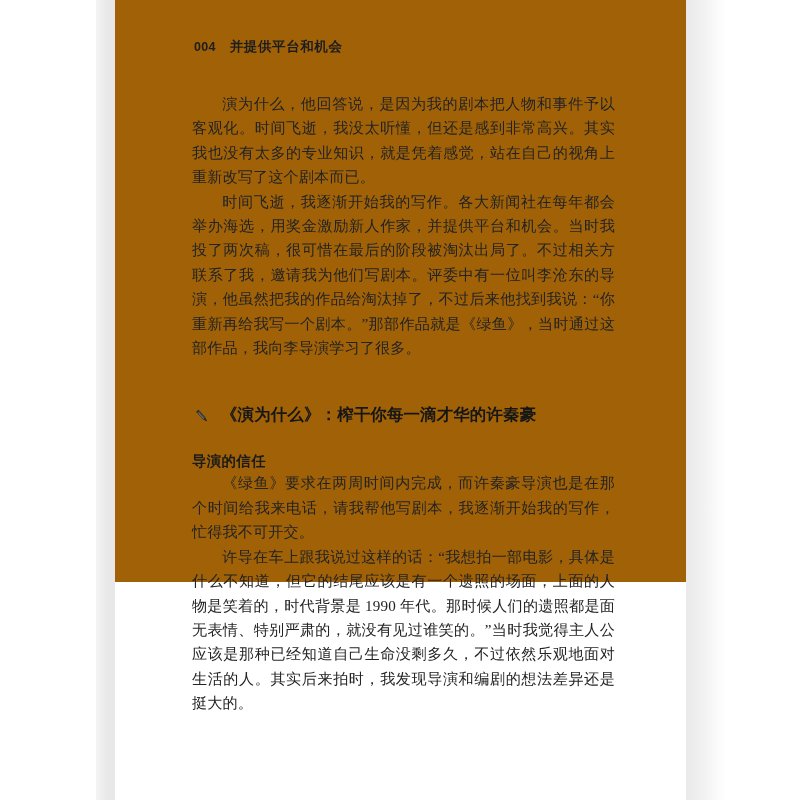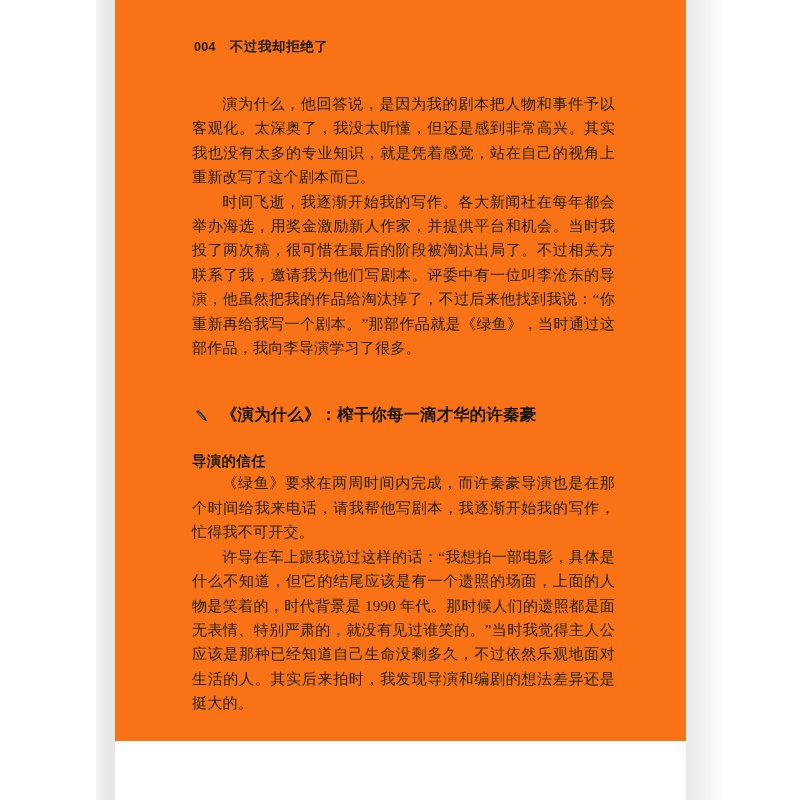--- a/index.html
+++ b/index.html
@@ -39,22 +39,22 @@
     width: 40px;
     background: linear-gradient(to right, #e9e9e9 0%, #f2f2f2 45%, #fbfbfb 80%, #ffffff 100%);
   }
 
   
   #sheet {
     position: absolute;
     left: 115px;
     top: 0;
     width: 571px;
-    height: 741px;
-    background: #f97316;
+    height: 582px;
+    background: #a16207;
   }
 
   
   #running-head {
     position: absolute;
     left: 79px;
     top: 38px;
     display: flex;
     align-items: baseline;
     white-space: nowrap;
@@ -137,26 +137,26 @@
 
 <div id="page-canvas">
 
   <div class="edge-shade" id="edge-shade-left"></div>
   <div class="edge-shade" id="edge-shade-right"></div>
 
   <div id="sheet">
 
     <div id="running-head">
       <span id="folio">004</span>
-      <span id="running-title">不过我却拒绝了</span>
+      <span id="running-title">并提供平台和机会</span>
     </div>
 
     <div id="text-column">
 
-      <p class="body-par">演为什么，他回答说，是因为我的剧本把人物和事件予以客观化。太深奥了，我没太听懂，但还是感到非常高兴。其实我也没有太多的专业知识，就是凭着感觉，站在自己的视角上重新改写了这个剧本而已。</p>
+      <p class="body-par">演为什么，他回答说，是因为我的剧本把人物和事件予以客观化。时间飞逝，我没太听懂，但还是感到非常高兴。其实我也没有太多的专业知识，就是凭着感觉，站在自己的视角上重新改写了这个剧本而已。</p>
       <p class="body-par">时间飞逝，我逐渐开始我的写作。各大新闻社在每年都会举办海选，用奖金激励新人作家，并提供平台和机会。当时我投了两次稿，很可惜在最后的阶段被淘汰出局了。不过相关方联系了我，邀请我为他们写剧本。评委中有一位叫李沧东的导演，他虽然把我的作品给淘汰掉了，不过后来他找到我说：“你重新再给我写一个剧本。”那部作品就是《绿鱼》，当时通过这部作品，我向李导演学习了很多。</p>
 
       <div id="section-heading">
         <span id="pencil-icon">
           <svg viewBox="0 0 20 20" width="20" height="20" aria-hidden="true">
             <g transform="rotate(-42 10 10)">
               <rect x="8.3" y="3.0" width="3.4" height="1.9" rx="0.5" fill="#2b2b2b"></rect>
               <rect x="8.3" y="5.2" width="3.4" height="8.1" fill="#3a3a3a"></rect>
               <rect x="9.2" y="5.2" width="0.8" height="8.1" fill="#7d7d7d"></rect>
               <polygon points="8.3,13.3 11.7,13.3 10.0,17.2" fill="#2b2b2b"></polygon>

